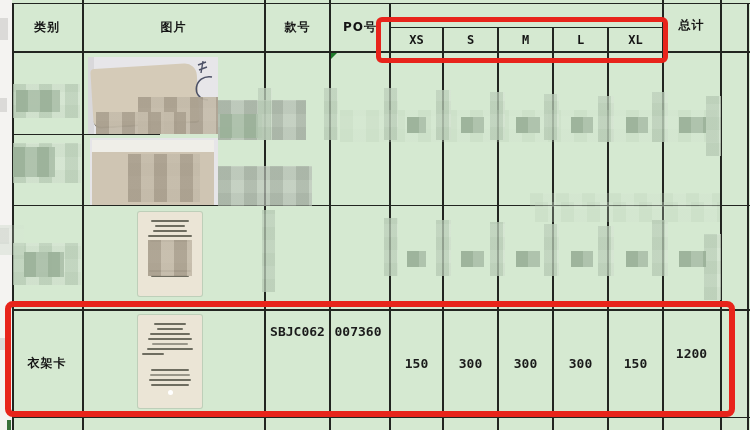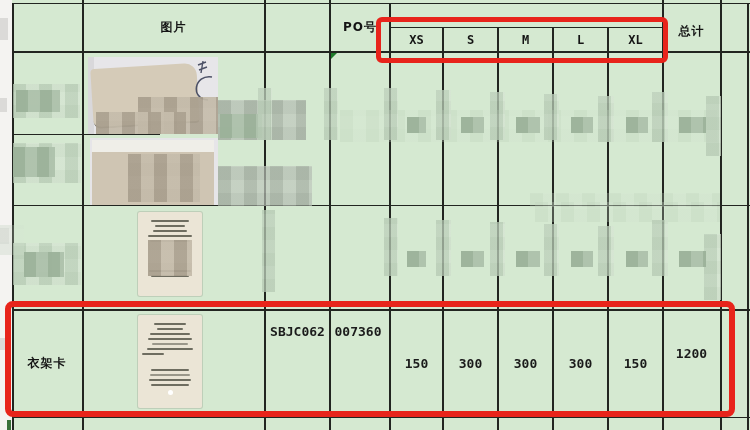--- a/index.html
+++ b/index.html
@@ -54,28 +54,30 @@
 <div id="screen">
 
   <div class="sheet"></div>
 
   <div class="rowstrip"></div>
   <div class="strip-frag" style="left:0;top:18px;width:8px;height:22px"></div>
   <div class="strip-frag" style="left:0;top:98px;width:7px;height:14px"></div>
   <div class="strip-frag" style="left:0;top:228px;width:9px;height:16px;background:#e6e5e3"></div>
   <div class="strip-frag" style="left:0;top:338px;width:7px;height:12px"></div>
 
+  <div class="cell hcell" style="left:12px;top:3px;width:70px;height:49px">类别</div>
   <div class="cell hcell" style="left:82px;top:3px;width:183px;height:49px">图片</div>
+  <div class="cell hcell" style="left:265px;top:3px;width:65px;height:49px">款号</div>
   <div class="cell hcell" style="left:330px;top:3px;width:60px;height:49px">PO号</div>
   <div class="cell sizecell" style="left:390px;top:27px;width:53px;height:25px">XS</div>
   <div class="cell sizecell" style="left:443px;top:27px;width:55px;height:25px">S</div>
   <div class="cell sizecell" style="left:498px;top:27px;width:55px;height:25px">M</div>
   <div class="cell sizecell" style="left:553px;top:27px;width:55px;height:25px">L</div>
   <div class="cell sizecell" style="left:608px;top:27px;width:55px;height:25px">XL</div>
-  <div class="cell hcell" style="left:663px;top:14px;width:57px;height:34px">总计</div>
+  <div class="cell hcell" style="left:663px;top:8px;width:57px;height:34px">总计</div>
 
   <div class="cell hcell" style="left:12px;top:310px;width:70px;height:107px">衣架卡</div>
   <div class="cell num topalign" style="left:265px;top:310px;width:65px;height:107px">SBJC062</div>
   <div class="cell num topalign" style="left:330px;top:310px;width:56px;height:107px">007360</div>
   <div class="cell num" style="left:390px;top:310px;width:53px;height:107px">150</div>
   <div class="cell num" style="left:443px;top:310px;width:55px;height:107px">300</div>
   <div class="cell num" style="left:498px;top:310px;width:55px;height:107px">300</div>
   <div class="cell num" style="left:553px;top:310px;width:55px;height:107px">300</div>
   <div class="cell num" style="left:608px;top:310px;width:55px;height:107px">150</div>
   <div class="cell num" style="left:663px;top:310px;width:57px;height:86px">1200</div>

